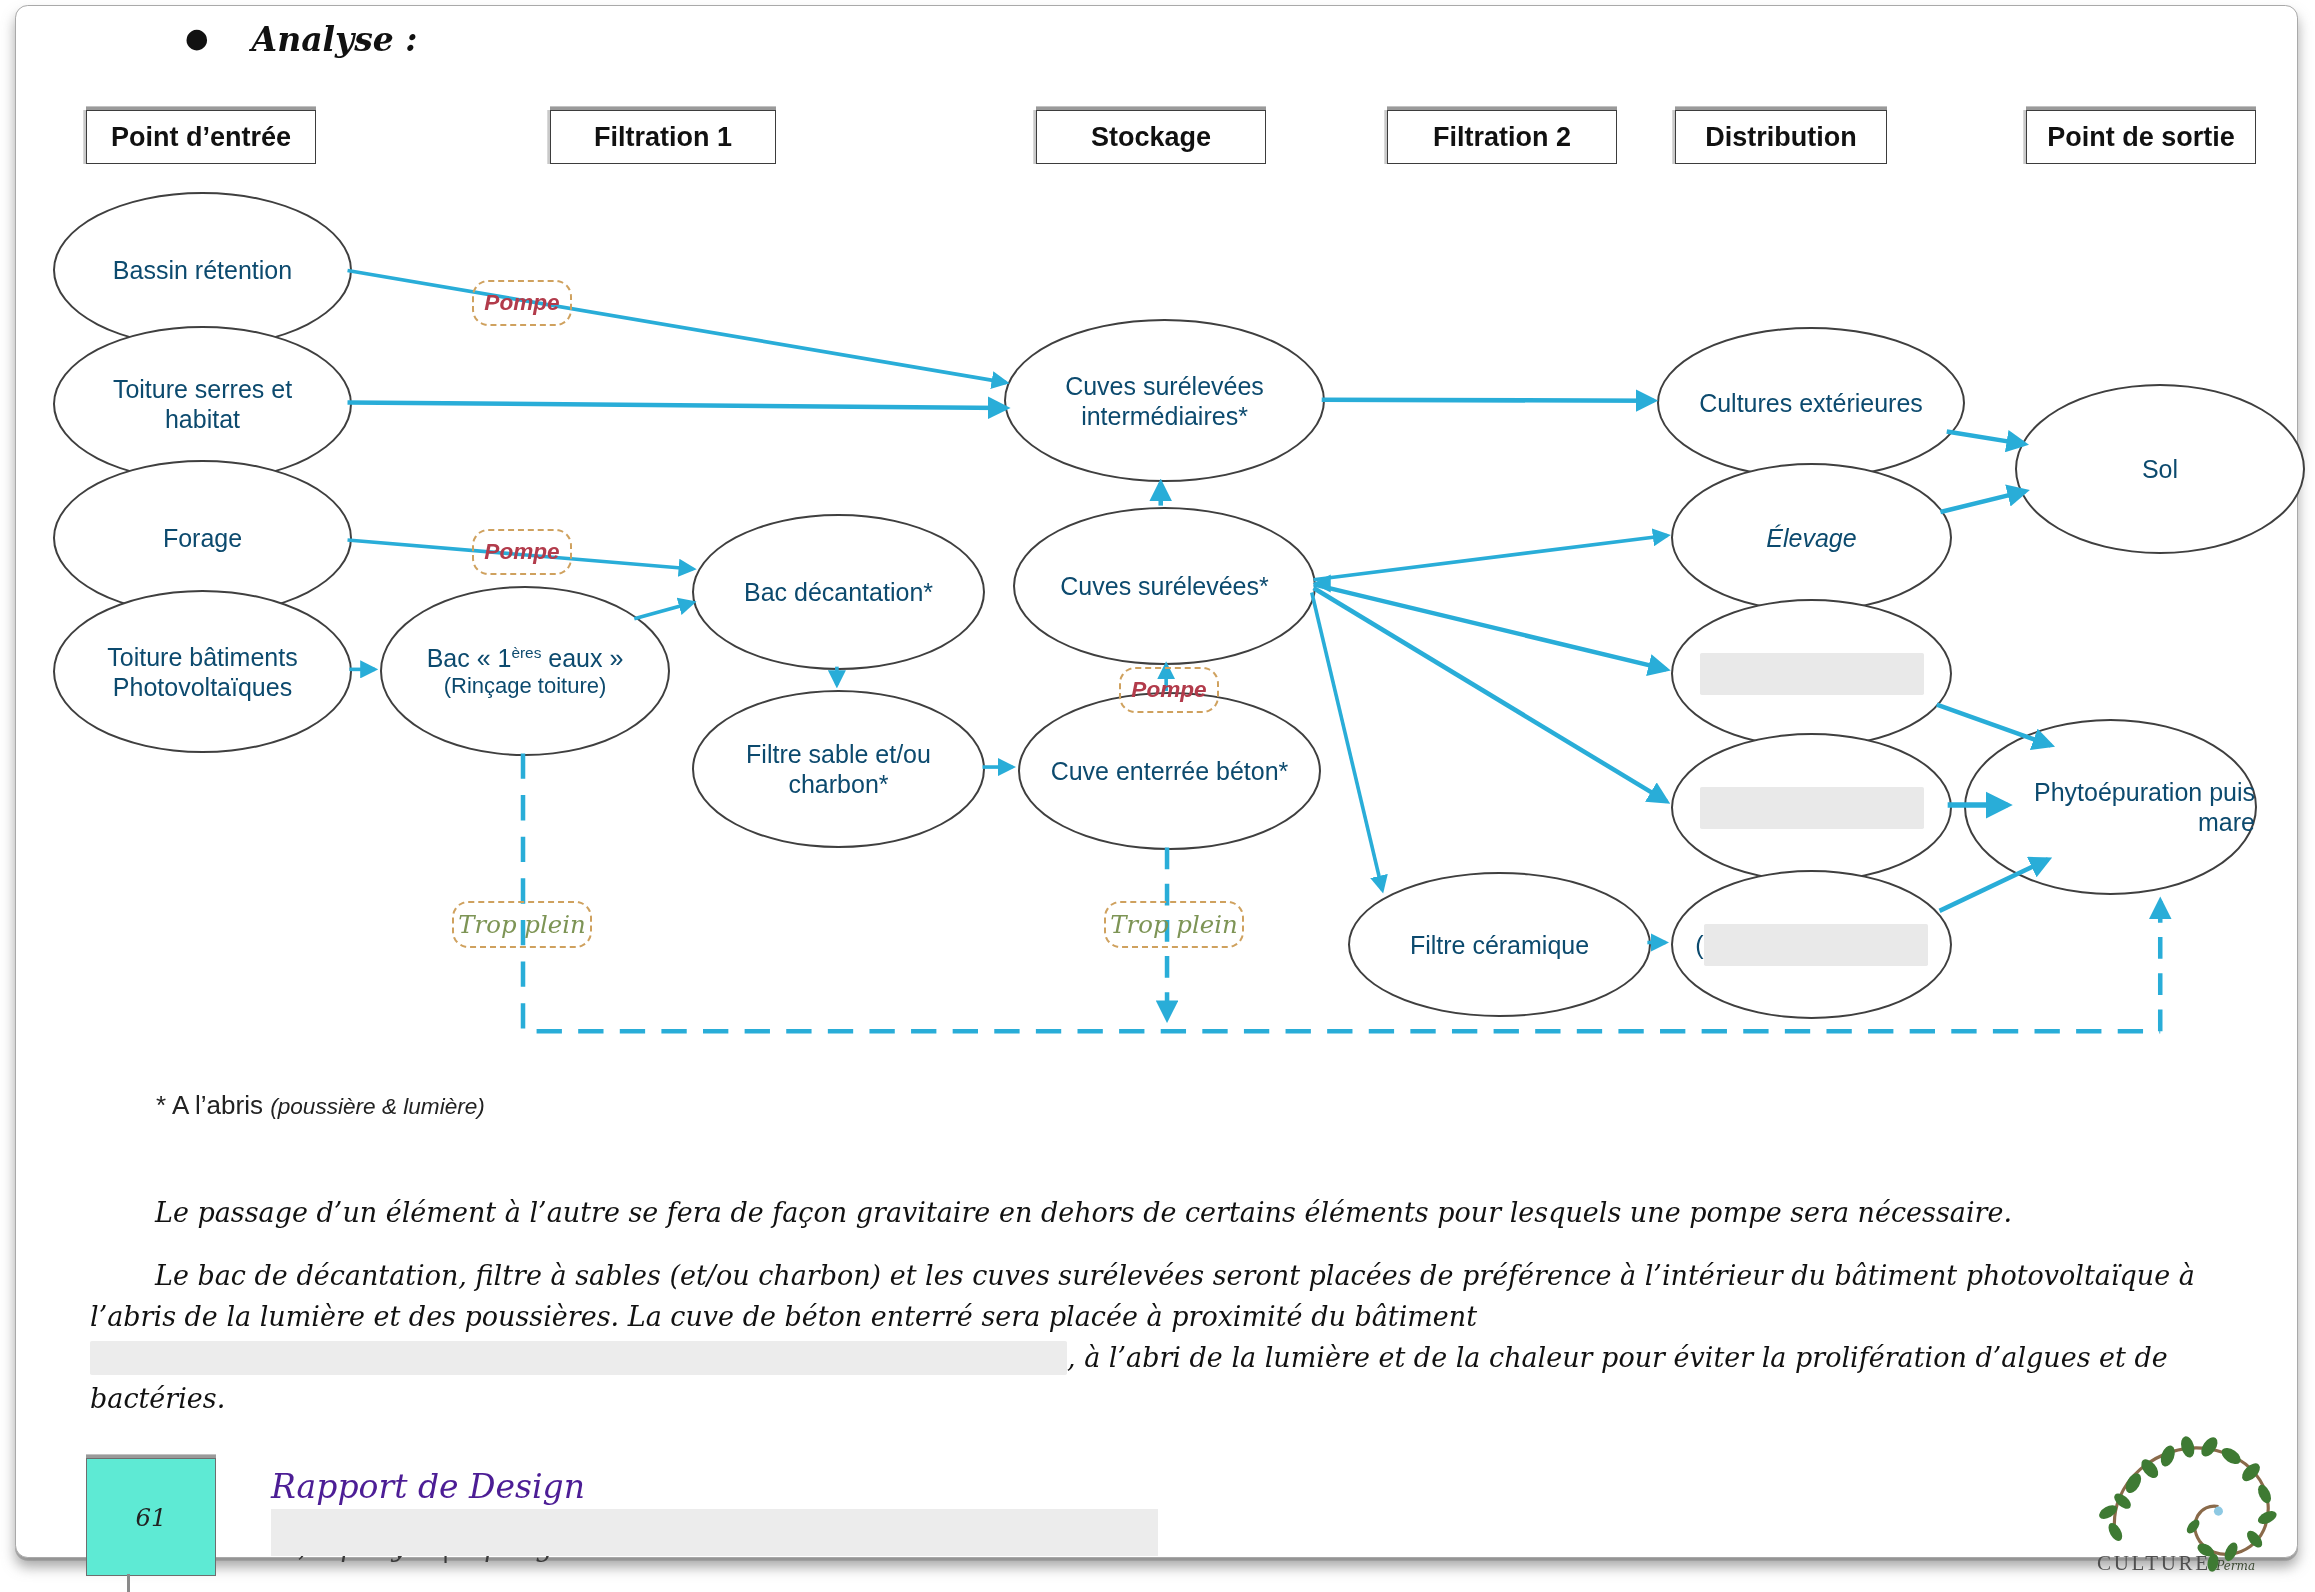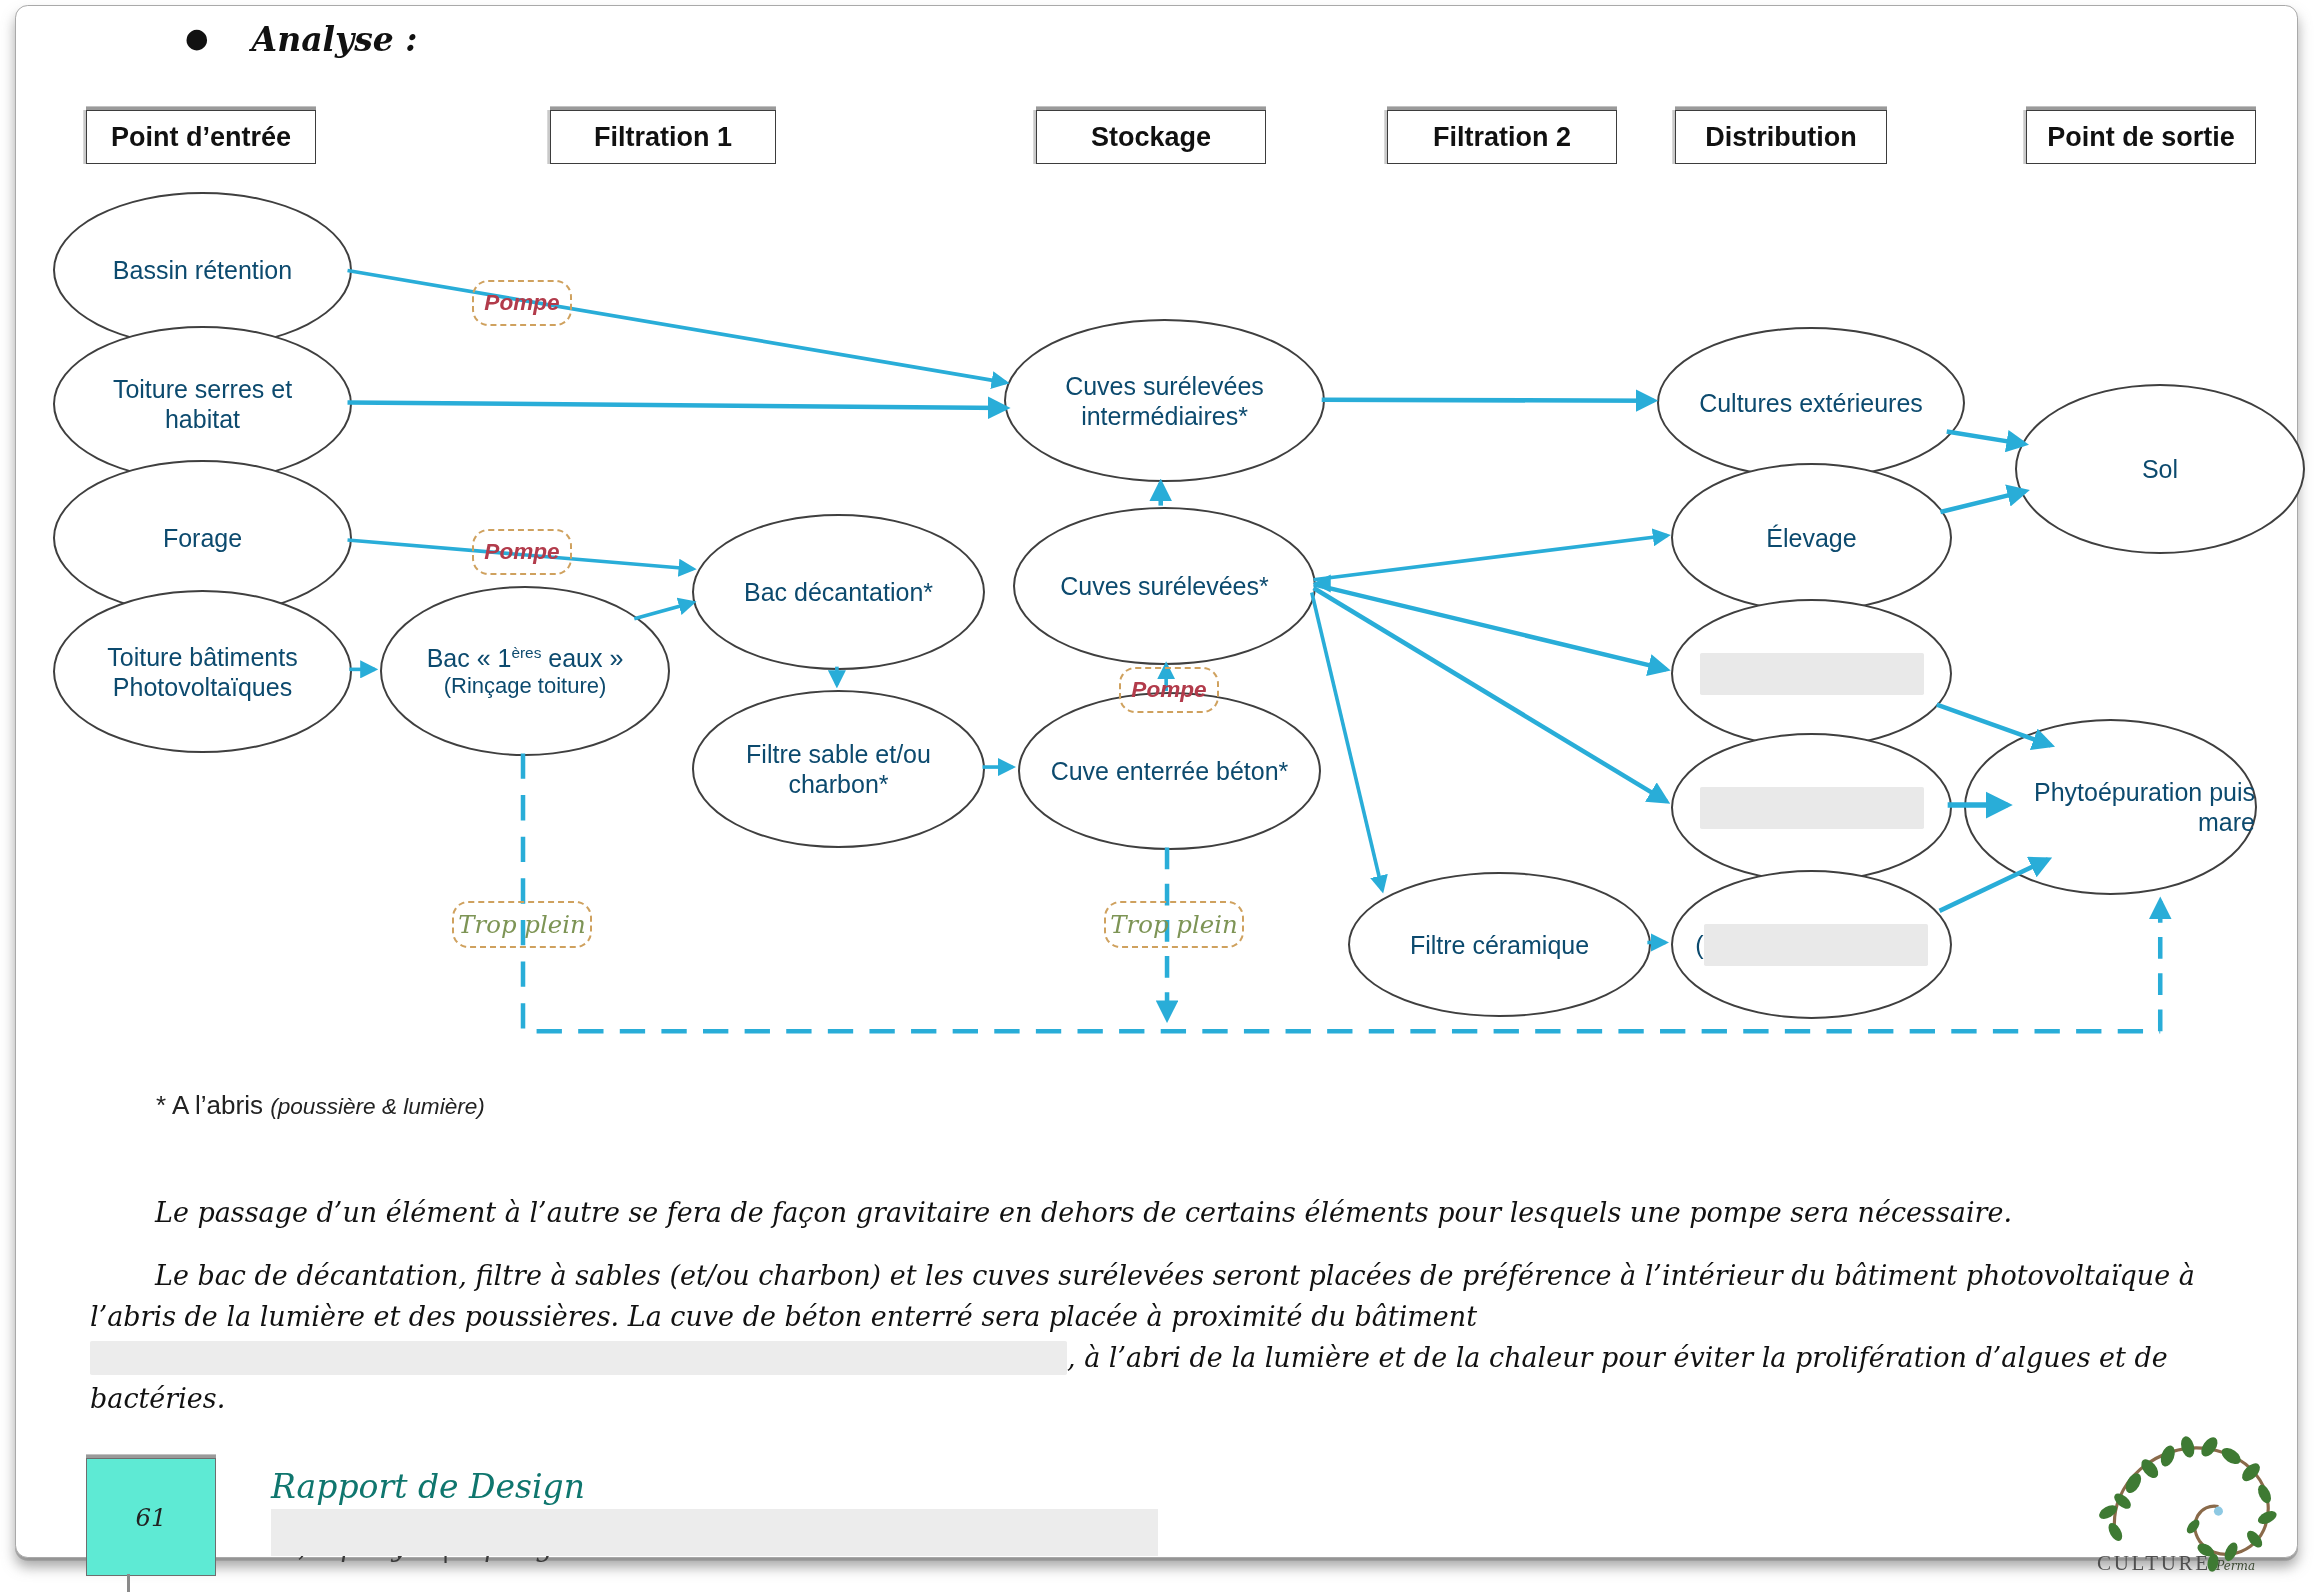--- a/index.html
+++ b/index.html
@@ -46,21 +46,21 @@
   .inline-redaction{display:inline-block;width:977px;height:34px;background:#ececec;
                     vertical-align:-8.1px;border-radius:1.8px;}
 
   
   .pagenum-box{position:absolute;left:86px;top:1458px;width:128px;height:116px;
                border:1.8px solid #6e6e6e;box-shadow:0 -3.6px 0 #9a9a9a;background:#5eead4;
                display:flex;align-items:center;justify-content:center;
                font-family:"DejaVu Serif",serif;font-style:italic;font-size:24.4px;color:#222;}
   .pagenum-tick{position:absolute;left:127px;top:1574px;width:2.7px;height:20px;background:#8a8a8a;}
   .footer-title{position:absolute;left:271px;top:1467px;font-family:"DejaVu Serif",serif;
-                font-style:italic;font-size:33px;color:#0f766e;}
+                font-style:italic;font-size:33px;color:#4c1d95;}
   .footer-redaction-wrap{position:absolute;left:271px;top:1509px;width:887px;height:60px;overflow:hidden;}
   .footer-redaction-wrap .peek{position:absolute;left:27px;top:22px;
         font-family:"DejaVu Serif",serif;font-style:italic;font-size:27px;color:#3a3a3a;letter-spacing:12.7px;}
   .footer-redaction-wrap .bar{position:absolute;left:0;top:0;width:100%;height:47px;background:#ececec;}
 
   .logo{position:absolute;left:2081px;top:1425px;width:217px;height:156px;}
   .logo-text{position:absolute;left:2097px;top:1551px;font-family:"Liberation Serif",serif;
              font-size:21px;letter-spacing:2.7px;color:#4f4f4f;}
   .logo-text .accent{font-family:"DejaVu Serif",serif;font-style:italic;font-size:12px;
                      letter-spacing:0;color:#3c4a33;margin-left:5.4px;}
@@ -119,21 +119,21 @@
       </div>
       <div class="node" style="left: 1018px; top: 692px; width: 299px; height: 154px;">
         <div>Cuve enterrée béton*</div>
       </div>
       <div class="node" style="left: 1348px; top: 872px; width: 299px; height: 141px;">
         <div>Filtre céramique</div>
       </div>
       <div class="node" style="left: 1657px; top: 327px; width: 304px; height: 148px;">
         <div>Cultures extérieures</div>
       </div>
-      <div class="node" style="left: 1671px; top: 463px; width: 277px; height: 145px;">
+      <div class="node" style="left: 1671px; top: 463px; width: 277px; height: 145px; font-style: italic;">
         <div>Élevage</div>
       </div>
       <div class="node" style="left: 1671px; top: 599px; width: 277px; height: 145px;">
         <div style="display: flex; align-items: center;">
           <div class="redbar" style="width: 224px; height: 42px;"></div>
         </div>
       </div>
       <div class="node" style="left: 1671px; top: 733px; width: 277px; height: 145px;">
         <div style="display: flex; align-items: center;">
           <div class="redbar" style="width: 224px; height: 42px;"></div>

